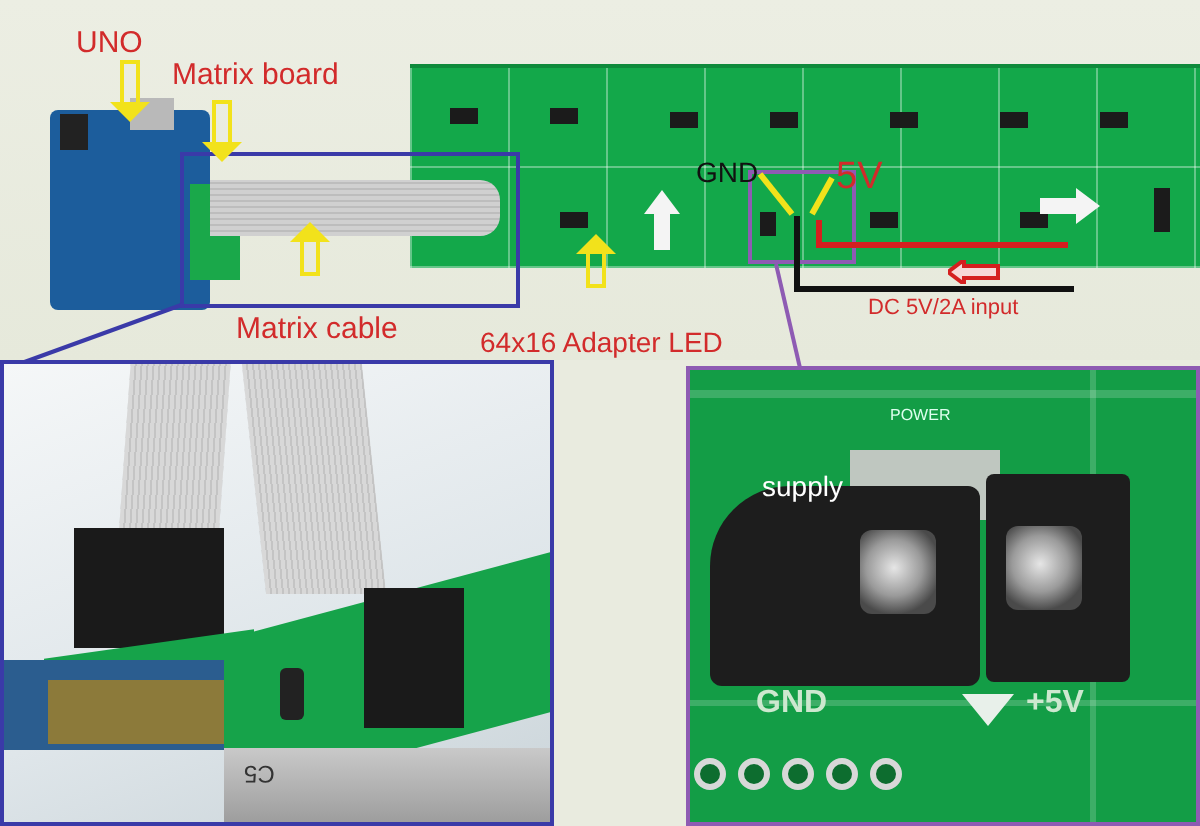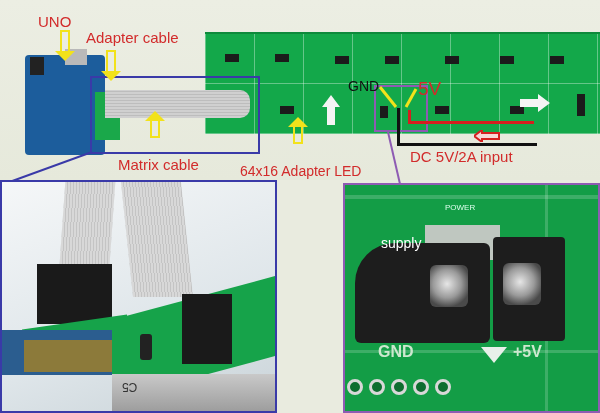--- a/index.html
+++ b/index.html
@@ -88,26 +88,26 @@
 <svg style="position:absolute;left:474px;top:130px" width="26" height="12">
   <polygon points="0,6 8,0 8,3 25,3 25,9 8,9 8,12" fill="#f7d7d7" stroke="#d51f1f" stroke-width="2"></polygon>
 </svg>
 
 <div class="arrow-y" style="left:60px;top:30px"></div>
 <div class="arrow-y" style="left:106px;top:50px"></div>
 <div class="arrow-up" style="left:150px;top:120px"></div>
 <div class="arrow-up" style="left:293px;top:126px"></div>
 
 <div class="label" style="left:38px;top:13px;font-size:15px">UNO</div>
-<div class="label" style="left:86px;top:29px;font-size:15px">Adapter cable</div>
+<div class="label" style="left:86px;top:29px;font-size:15px">Matrix board</div>
 <div class="label" style="left:118px;top:156px;font-size:15px">Matrix cable</div>
 <div class="label" style="left:240px;top:163px;font-size:14px">64x16 Adapter LED</div>
 <div class="label black" style="left:348px;top:78px;font-size:14px">GND</div>
 <div class="label" style="left:418px;top:78px;font-size:19px">5V</div>
-<div class="label" style="left:410px;top:148px;font-size:15px">DC 5V/2A input</div>
+<div class="label" style="left:434px;top:148px;font-size:11px">DC 5V/2A input</div>
 
 <svg style="position:absolute;left:0;top:150px" width="100" height="36">
   <line x1="92" y1="2" x2="4" y2="34" stroke="#3a3aa8" stroke-width="2"></line>
 </svg>
 <svg style="position:absolute;left:385px;top:130px" width="20" height="56">
   <line x1="3" y1="2" x2="15" y2="54" stroke="#8e5bb3" stroke-width="2"></line>
 </svg>
 
 <div class="inset-left">
   <div class="ribbon" style="left:60px;top:0;width:50px;height:95px;transform:skewX(-4deg)"></div>

